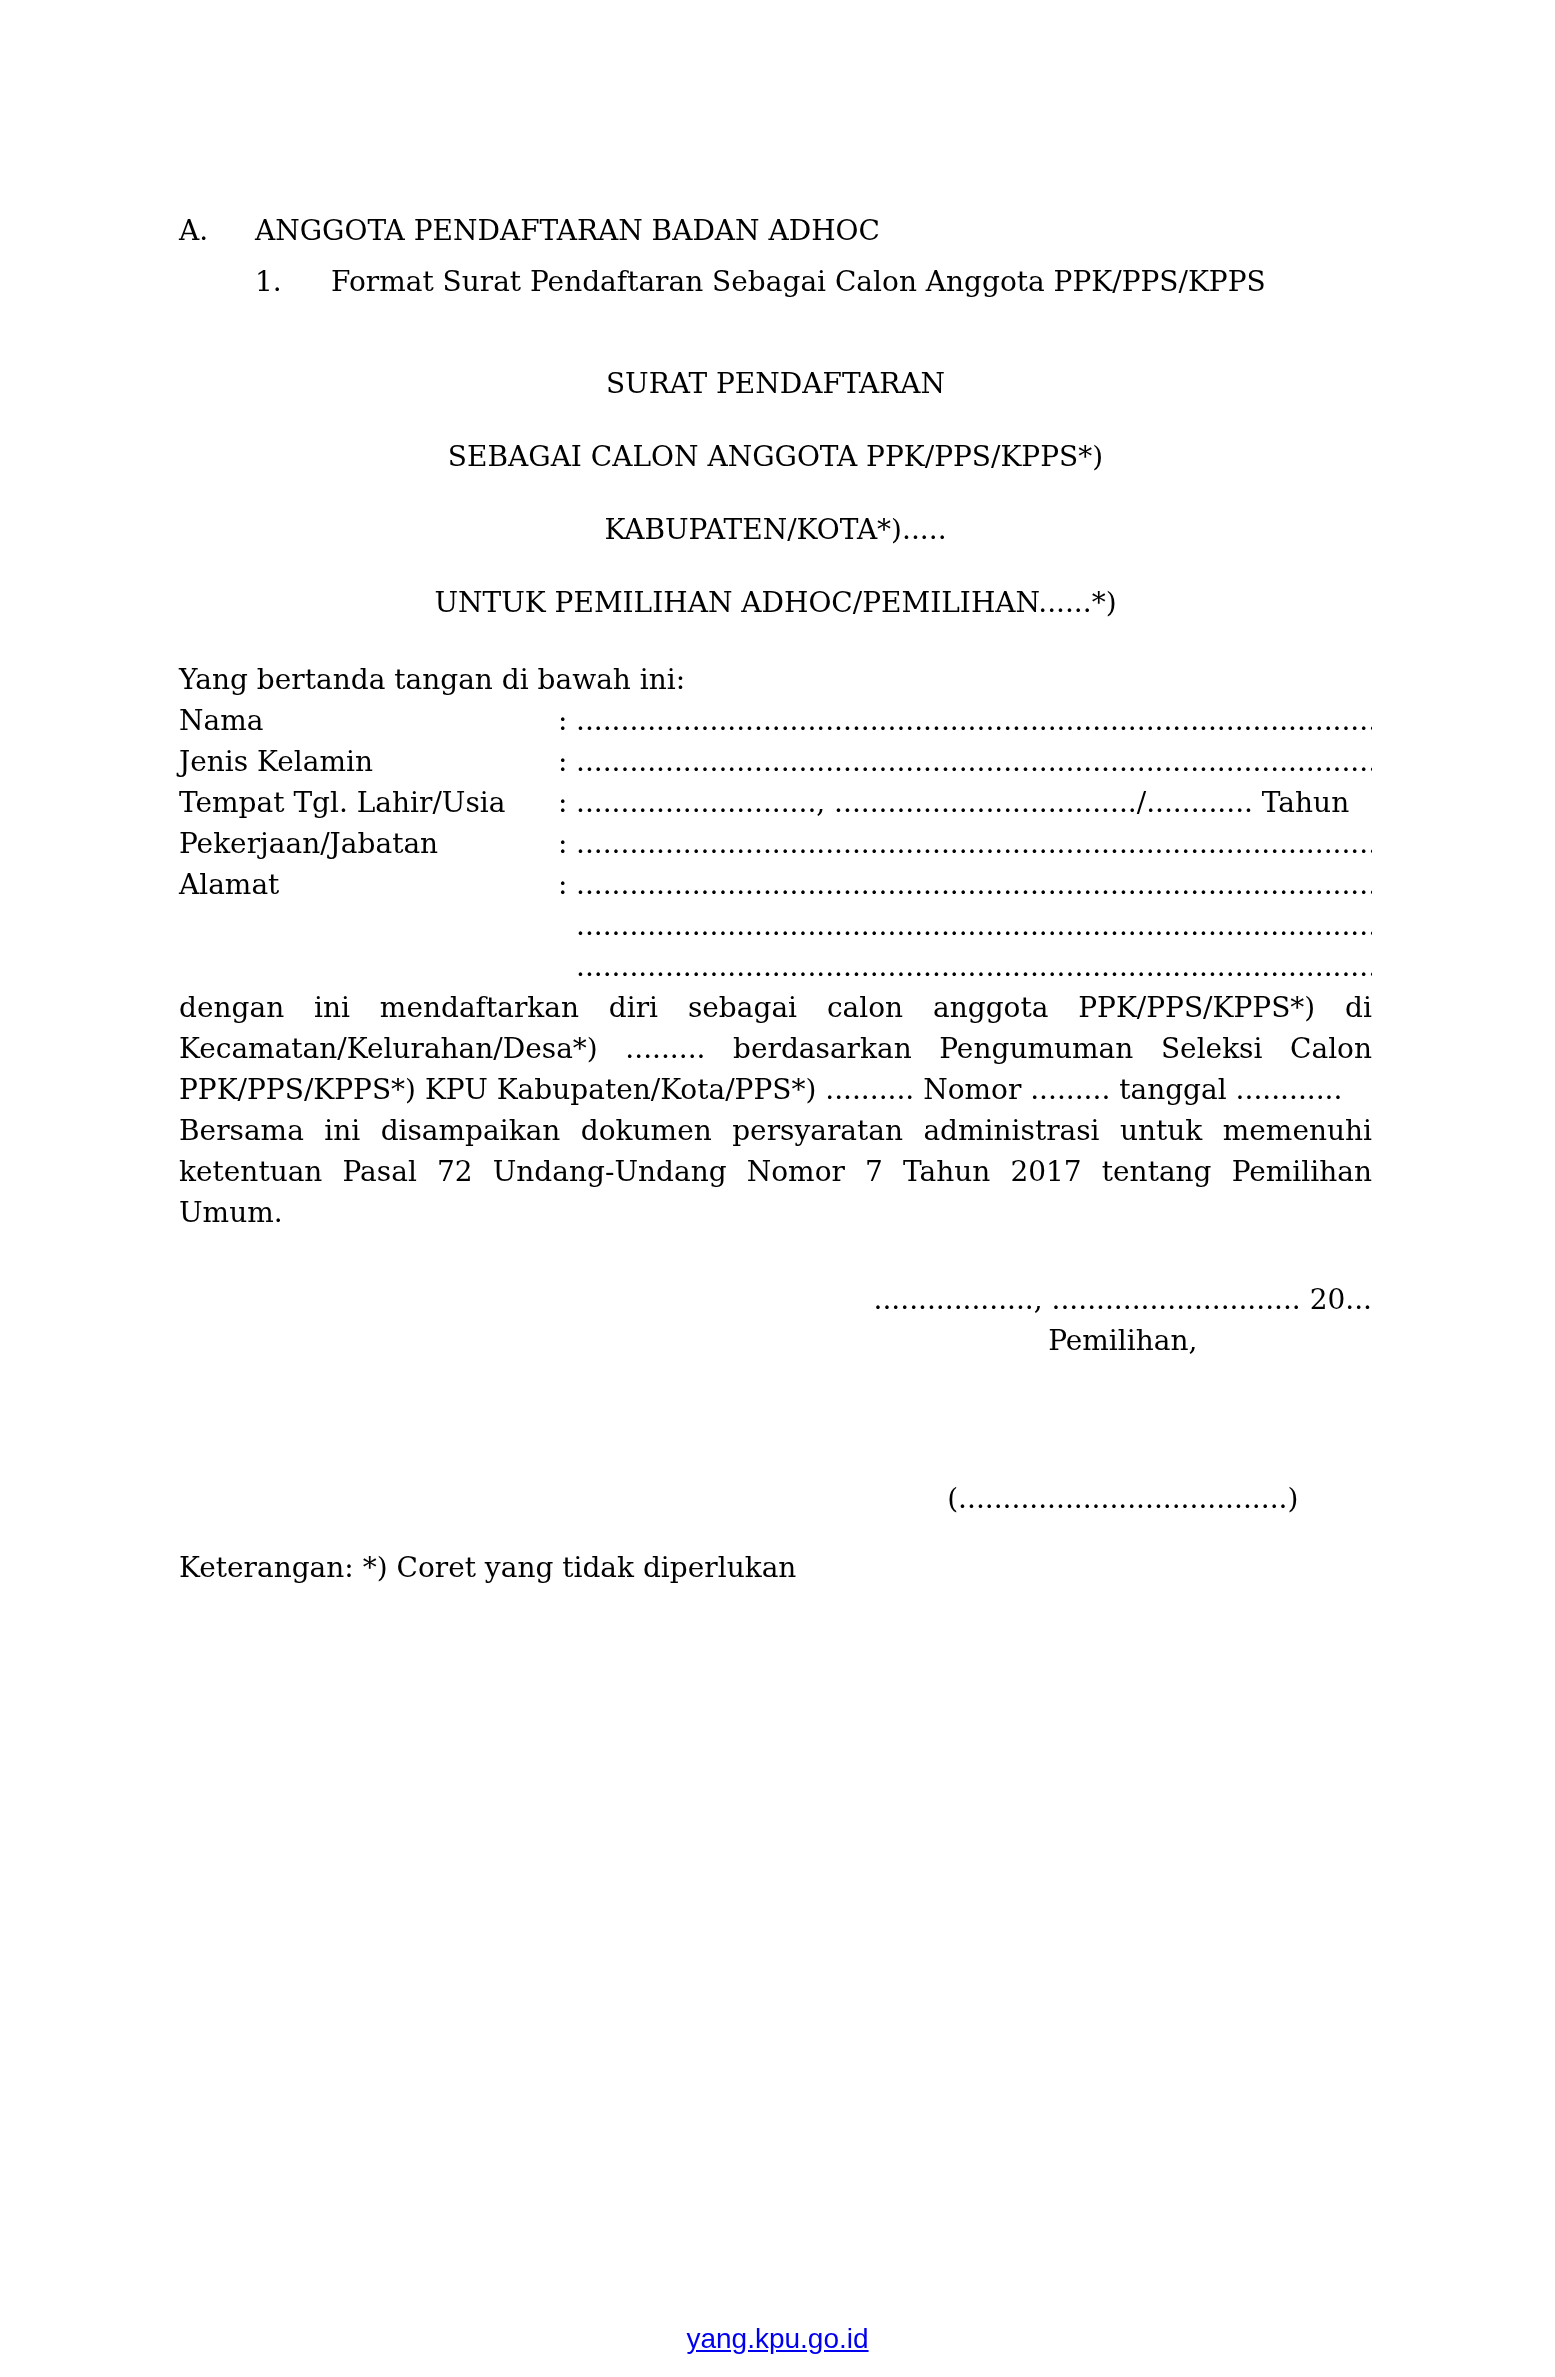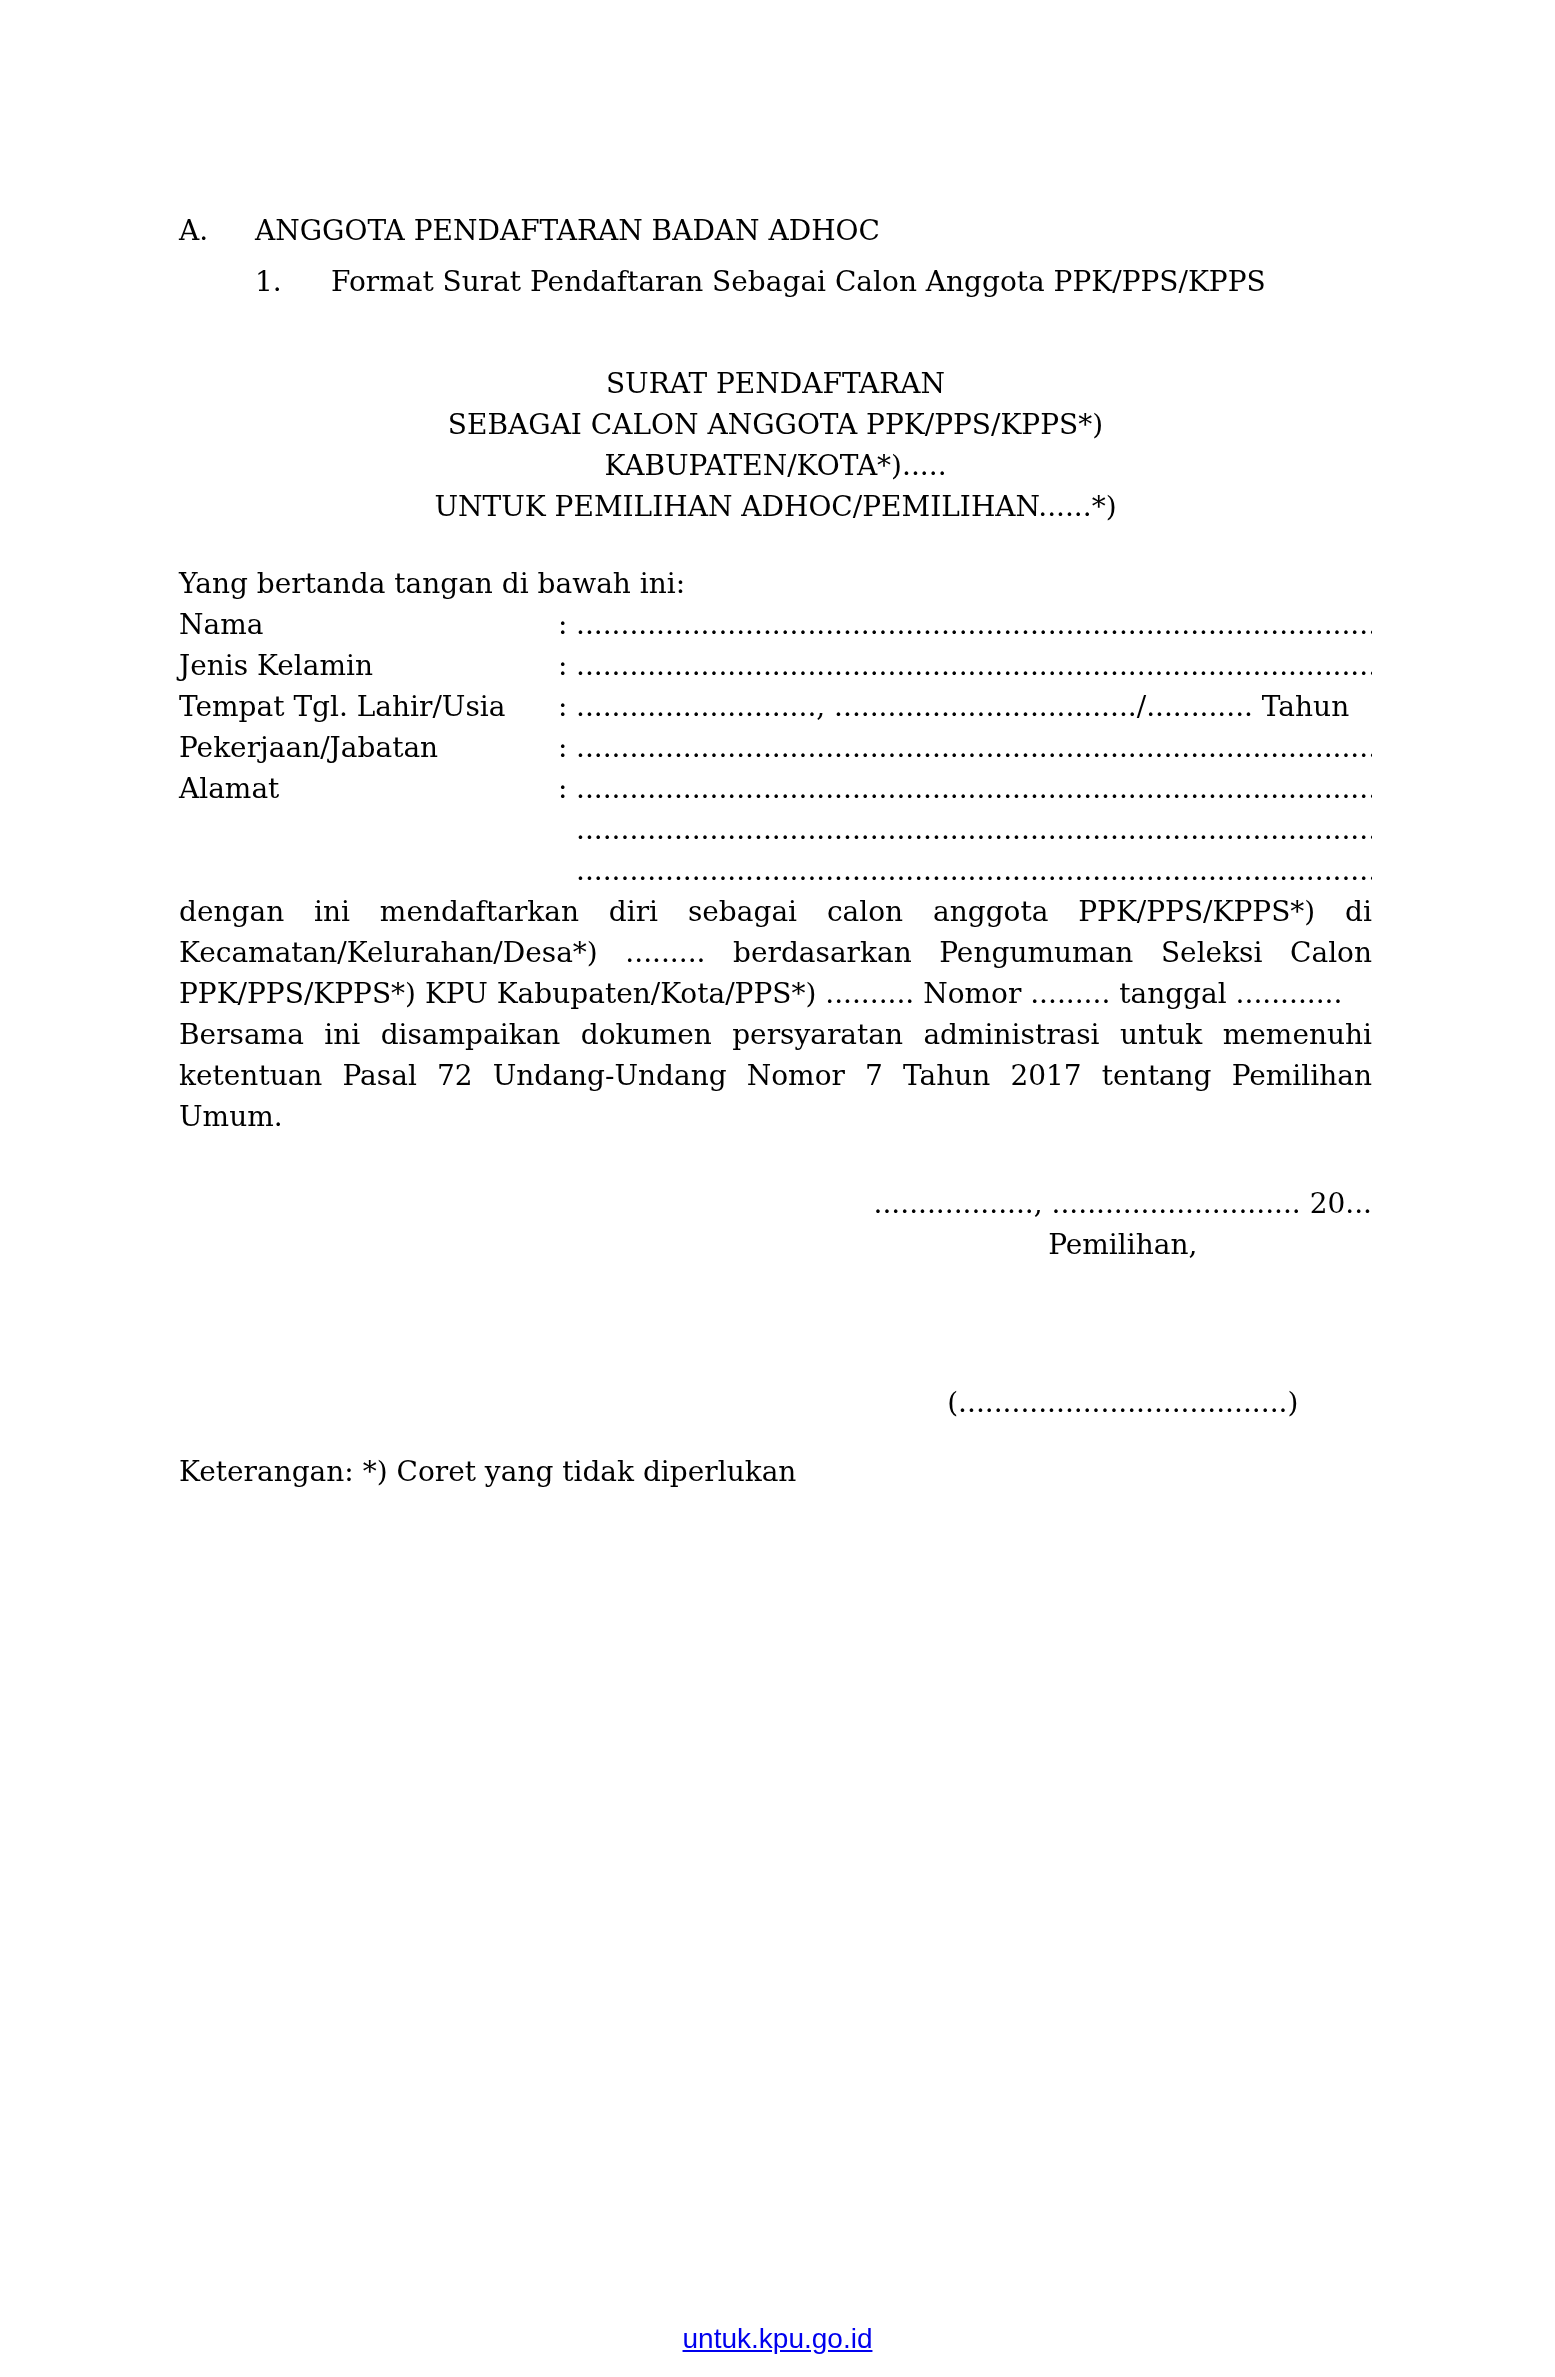--- a/index.html
+++ b/index.html
@@ -8,21 +8,21 @@
     width:1555px; height:2377px; position:relative; overflow:hidden;
     font-family:"DejaVu Serif", serif; font-size:28px; line-height:41px; color:#000;
   }
   .page { position:absolute; inset:0; padding:210px 183px 0 179px; background:#fff; }
 
   .h-row { display:flex; }
   .h-num { width:76px; flex:none; }
   .h-sub { padding-left:76px; margin-top:10.4px; }
 
   .title-block { text-align:center; margin-top:61px; }
-  .title-line { white-space:nowrap; }
+  .title-line { white-space:nowrap;margin-top:32px; }
 
   .intro { margin-top:36px; }
 
   .form-row { display:flex; }
   .f-label { width:379px; flex:none; white-space:nowrap; }
   .f-colon { width:18px; flex:none; }
   .f-value { flex:1 1 0; white-space:nowrap; overflow:hidden; }
   .f-cont  { padding-left:397px; }
 
   .para { text-align:justify; }
@@ -111,17 +111,17 @@
 
   <div class="sig">
     <div>.................., ............................ 20...</div>
     <div>Pemilihan,</div>
     <div class="sig-sign">(.....................................)</div>
   </div>
 
   <div class="note">Keterangan: *) Coret yang tidak diperlukan</div>
 
   <div class="footer">
-    <a>untuk.kpu.go.id</a>
+    <a>yang.kpu.go.id</a>
   </div>
 
 </div>
 
 
 </body></html>

